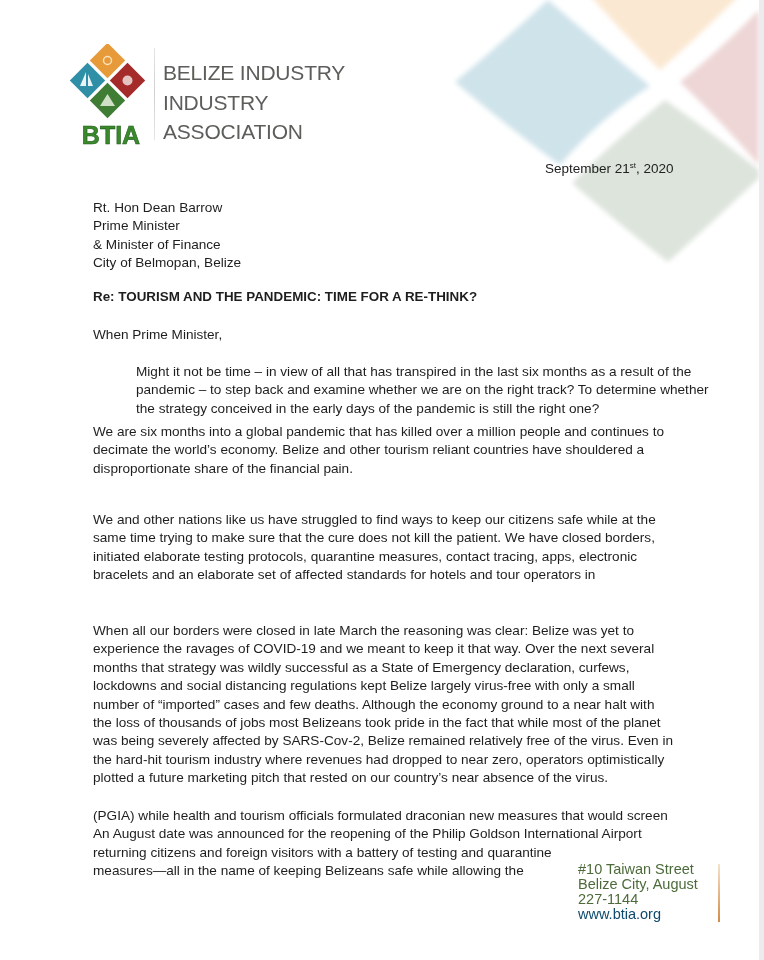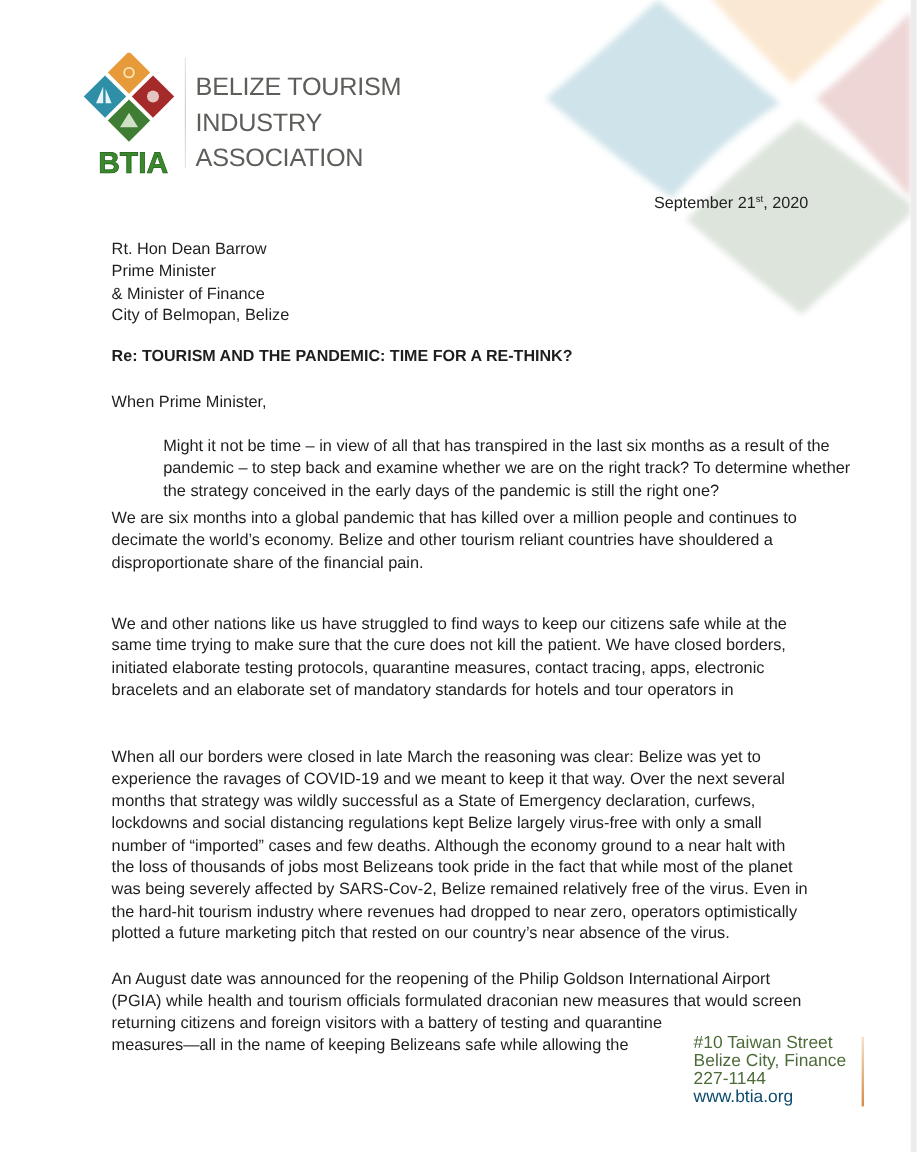--- a/index.html
+++ b/index.html
@@ -103,21 +103,21 @@
       <circle cx="61.5" cy="36.5" r="5" fill="#e4c4c0"></circle>
     </g>
     <g>
       <rect x="29" y="44" width="25" height="25" transform="rotate(45 41.5 56.5)" fill="#3f7d34"></rect>
       <path d="M34,62 L41.5,50 L49,62 Z" fill="#cfe0c6"></path>
     </g>
     <text x="45" y="100" text-anchor="middle" font-family="Liberation Sans, sans-serif" font-weight="bold" font-size="25" fill="#3a8a2c" stroke="#1f5a1a" stroke-width="0.6">BTIA</text>
   </svg>
   <div class="logo-divider"></div>
   <div class="logo-text">
-    <div>BELIZE TOURISM</div>
+    <div>BELIZE INDUSTRY</div>
     <div>INDUSTRY</div>
     <div>ASSOCIATION</div>
   </div>
 
   <div class="date"><span>September 21</span><sup>st</sup><span>, 2020</span></div>
 
   <div class="text address">
     <div>Rt. Hon Dean Barrow</div>
     <div>Prime Minister</div>
     <div>&amp; Minister of Finance</div>
@@ -137,43 +137,43 @@
   <div class="text para p2">
     <p>We are six months into a global pandemic that has killed over a million people and continues to</p>
     <p>decimate the world’s economy. Belize and other tourism reliant countries have shouldered a</p>
     <p>disproportionate share of the financial pain.</p>
   </div>
 
   <div class="text para p3">
     <p>We and other nations like us have struggled to find ways to keep our citizens safe while at the</p>
     <p>same time trying to make sure that the cure does not kill the patient. We have closed borders,</p>
     <p>initiated elaborate testing protocols, quarantine measures, contact tracing, apps, electronic</p>
-    <p>bracelets and an elaborate set of mandatory standards for hotels and tour operators in</p>
+    <p>bracelets and an elaborate set of affected standards for hotels and tour operators in</p>
   </div>
 
   <div class="text para p4">
     <p>When all our borders were closed in late March the reasoning was clear: Belize was yet to</p>
     <p>experience the ravages of COVID-19 and we meant to keep it that way. Over the next several</p>
     <p>months that strategy was wildly successful as a State of Emergency declaration, curfews,</p>
     <p>lockdowns and social distancing regulations kept Belize largely virus-free with only a small</p>
     <p>number of “imported” cases and few deaths. Although the economy ground to a near halt with</p>
     <p>the loss of thousands of jobs most Belizeans took pride in the fact that while most of the planet</p>
     <p>was being severely affected by SARS-Cov-2, Belize remained relatively free of the virus. Even in</p>
     <p>the hard-hit tourism industry where revenues had dropped to near zero, operators optimistically</p>
     <p>plotted a future marketing pitch that rested on our country’s near absence of the virus.</p>
   </div>
 
   <div class="text para p5">
+    <p>(PGIA) while health and tourism officials formulated draconian new measures that would screen</p>
     <p>An August date was announced for the reopening of the Philip Goldson International Airport</p>
-    <p>(PGIA) while health and tourism officials formulated draconian new measures that would screen</p>
     <p>returning citizens and foreign visitors with a battery of testing and quarantine</p>
     <p>measures—all in the name of keeping Belizeans safe while allowing the</p>
   </div>
 
   <div class="footer">
     <div>#10 Taiwan Street</div>
-    <div>Belize City, Finance</div>
+    <div>Belize City, August</div>
     <div>227-1144</div>
     <div class="web">www.btia.org</div>
   </div>
   <div class="footer-line"></div>
 </div>
 <div class="edge"></div>
 
 </body></html>

